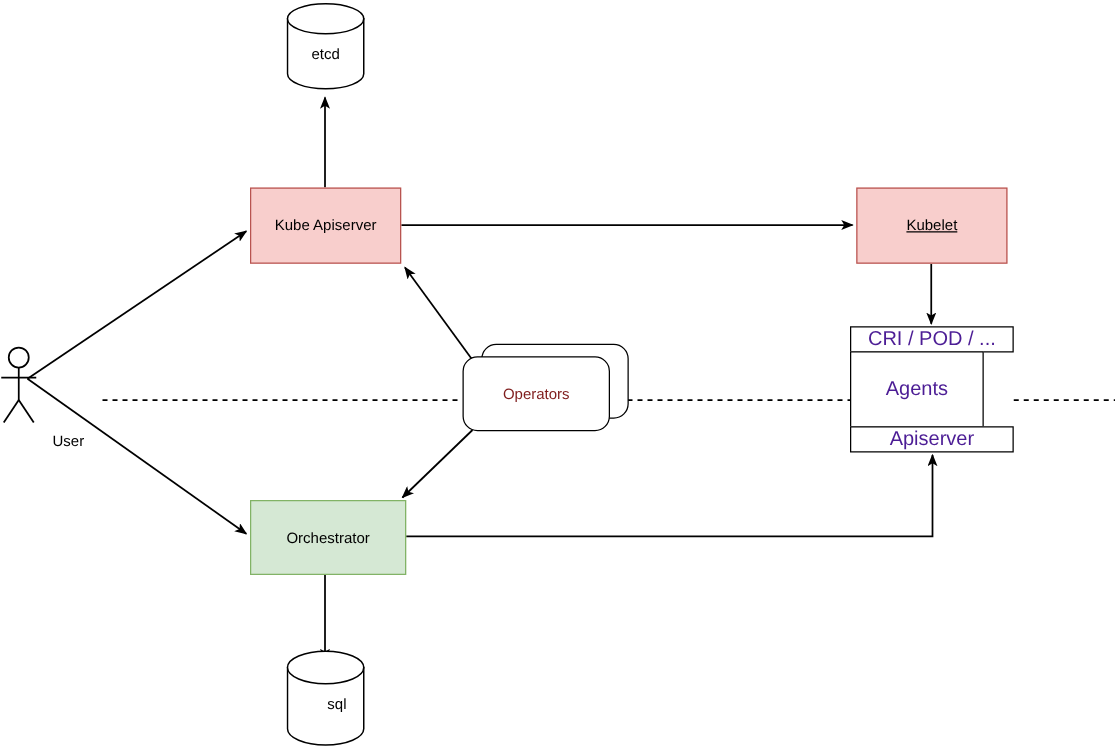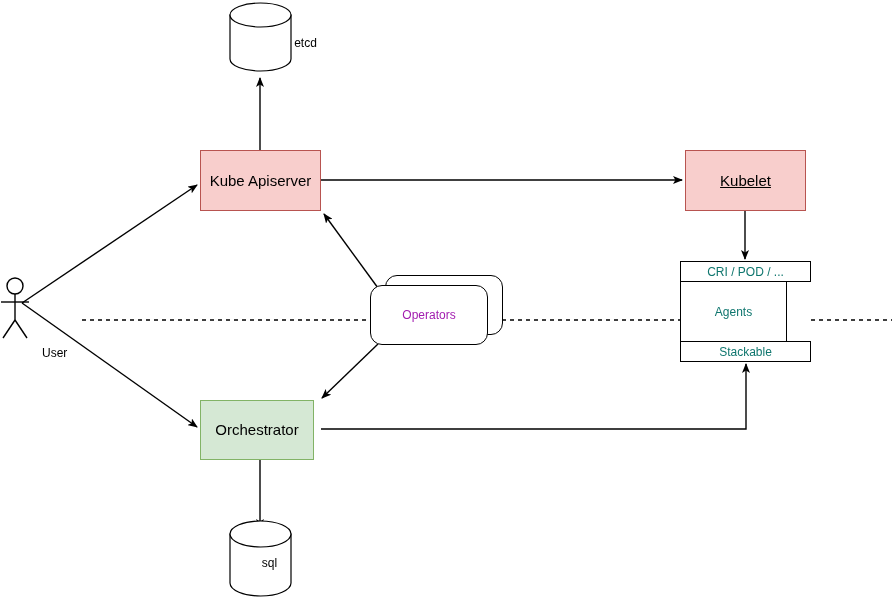--- a/index.html
+++ b/index.html
@@ -25,21 +25,21 @@
     height: 601px;
     pointer-events: none;
   }
   .node {
     position: absolute;
     box-sizing: border-box;
     display: flex;
     align-items: center;
     justify-content: center;
     text-align: left;
-    font-size: 15px;
+    font-size: 12px;
     color: #000000;
     line-height: 1.2;
   }
   .box-red {
     border: 1px solid #b85450;
     background: #f8cecc;
   }
   .box-green {
     border: 1px solid #82b366;
     background: #d5e8d4;
@@ -68,32 +68,32 @@
   .stack-front {
     position: absolute;
     box-sizing: border-box;
     border: 1px solid #000;
     background: #ffffff;
     border-radius: 12px;
     display: flex;
     align-items: center;
     justify-content: center;
     font-size: 12px;
-    color: #a21caf;
+    color: #7f1d1d;
   }
   .seg-box {
     position: absolute;
     box-sizing: border-box;
     border: 1px solid #000;
     background: #ffffff;
     display: flex;
     align-items: center;
     justify-content: center;
-    font-size: 12px;
-    color: #0f766e;
+    font-size: 16px;
+    color: #4c1d95;
   }
   .actor {
     position: absolute;
   }
   .actor-label {
     position: absolute;
     font-size: 12px;
     color: #000;
     white-space: nowrap;
     margin-left: 39px;
@@ -134,59 +134,59 @@
     <line x1="502" y1="320" x2="680" y2="320" stroke="#000000" stroke-width="1.4" stroke-dasharray="4 4"></line>
 
     <line x1="811" y1="320" x2="892" y2="320" stroke="#000000" stroke-width="1.4" stroke-dasharray="4 4"></line>
   </svg>
 
   <div class="cyl-wrap" style="left:229px; top:2px; width:63px; height:70px;">
     <svg width="63" height="70" viewBox="0 0 63 70">
       <path d="M1,13 L1,57 A30.5,12 0 0 0 62,57 L62,13 Z" fill="#ffffff" stroke="#000000" stroke-width="1.2"></path>
       <ellipse cx="31.5" cy="13" rx="30.5" ry="12" fill="#ffffff" stroke="#000000" stroke-width="1.2"></ellipse>
     </svg>
-    <div class="cyl-label" style="top:34px;padding-left:45px;">etcd</div>
+    <div class="cyl-label" style="top:34px;">etcd</div>
   </div>
 
   <div class="cyl-wrap" style="left:229px; top:520px; width:81px; height:78px;">
     <svg width="63" height="78" viewBox="0 0 63 78">
       <path d="M1,14 L1,63 A30.5,13 0 0 0 62,63 L62,14 Z" fill="#ffffff" stroke="#000000" stroke-width="1.2"></path>
       <ellipse cx="31.5" cy="14" rx="30.5" ry="13" fill="#ffffff" stroke="#000000" stroke-width="1.2"></ellipse>
     </svg>
     <div class="cyl-label" style="top:36px;">sql</div>
   </div>
 
   <div class="node box-red" style="left:200px; top:150px; width:121px; height:61px;">
     <span>Kube Apiserver</span>
   </div>
 
   <div class="node box-red" style="left:685px; top:150px; width:121px; height:61px;text-decoration:underline;">
     <span>Kubelet</span>
   </div>
 
-  <div class="node box-green" style="left:200px; top:400px; width:114px; height:60px;">
+  <div class="node box-green" style="left:200px; top:400px; width:125px; height:60px;">
     <span>Orchestrator</span>
   </div>
 
   <div class="stack-node" style="left:370px; top:275px; width:134px; height:70px;">
     <div class="stack-back" style="left:15px; top:0px; width:118px; height:60px;"></div>
     <div class="stack-front" style="left:0px; top:10px; width:118px; height:60px;">
       <span>Operators</span>
     </div>
   </div>
 
   <div class="stack-node" style="left:680px; top:261px; width:131px; height:100px;">
     <div class="seg-box" style="left:0px; top:0px; width:131px; height:21px;">
       <span>CRI / POD / ...</span>
     </div>
     <div class="seg-box" style="left:0px; top:20px; width:107px; height:61px;">
       <span>Agents</span>
     </div>
     <div class="seg-box" style="left:0px; top:80px; width:131px; height:21px;">
-      <span>Stackable</span>
+      <span>Apiserver</span>
     </div>
   </div>
 
   <div class="actor" style="left:0px; top:276px; width:60px; height:72px;">
     <svg width="60" height="72" viewBox="0 0 60 72">
       <circle cx="15" cy="10" r="8" fill="#ffffff" stroke="#000000" stroke-width="1.4"></circle>
       <line x1="15" y1="18" x2="15" y2="44" stroke="#000000" stroke-width="1.4"></line>
       <line x1="1" y1="26" x2="29" y2="26" stroke="#000000" stroke-width="1.4"></line>
       <line x1="15" y1="44" x2="3" y2="62" stroke="#000000" stroke-width="1.4"></line>
       <line x1="15" y1="44" x2="27" y2="62" stroke="#000000" stroke-width="1.4"></line>

